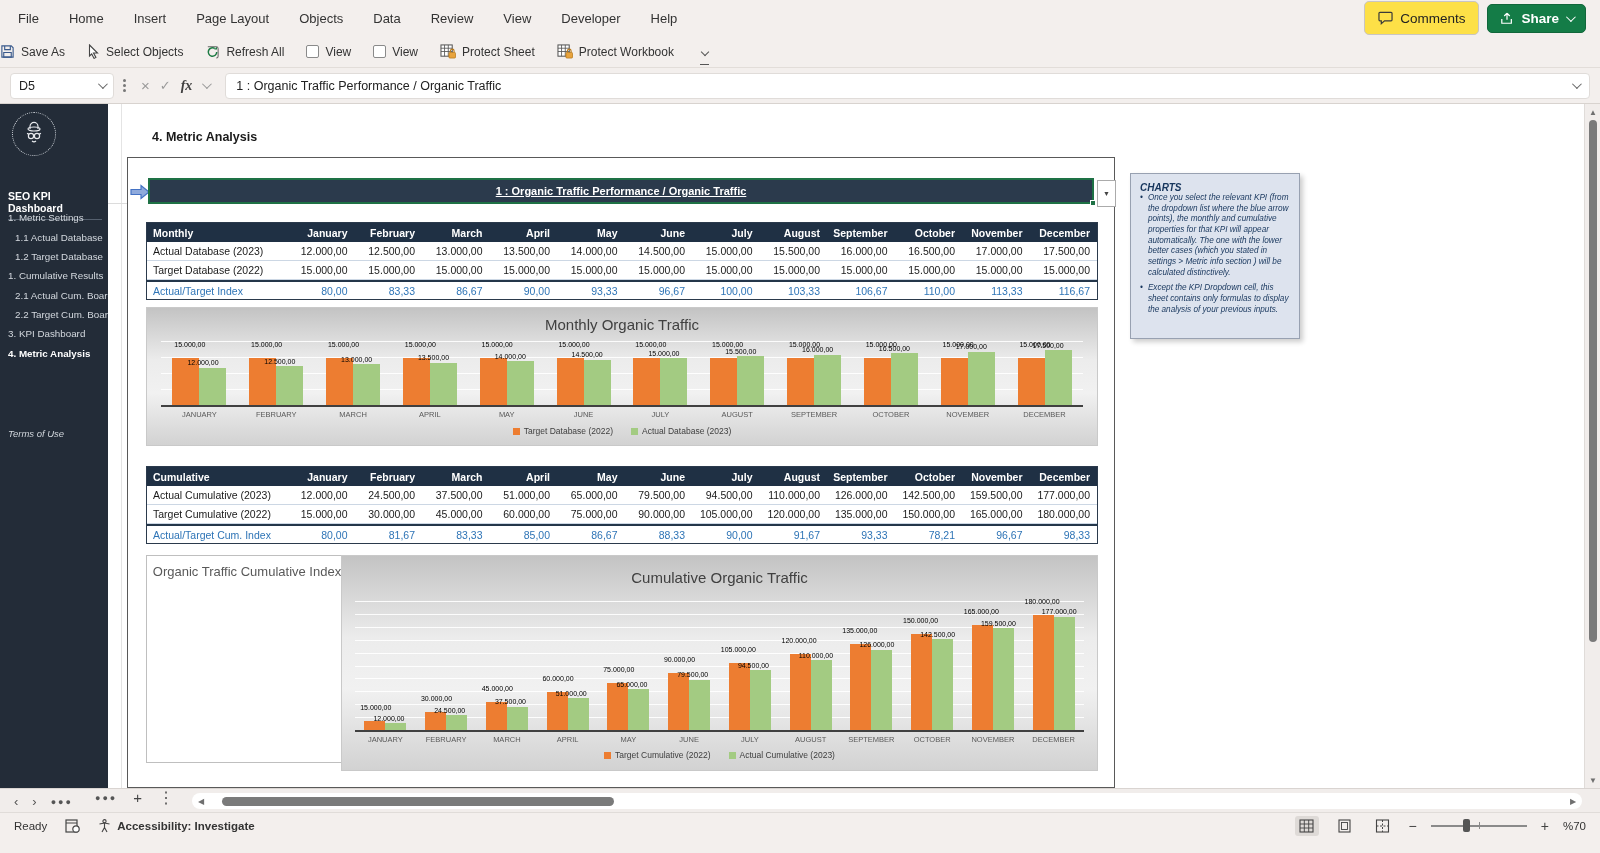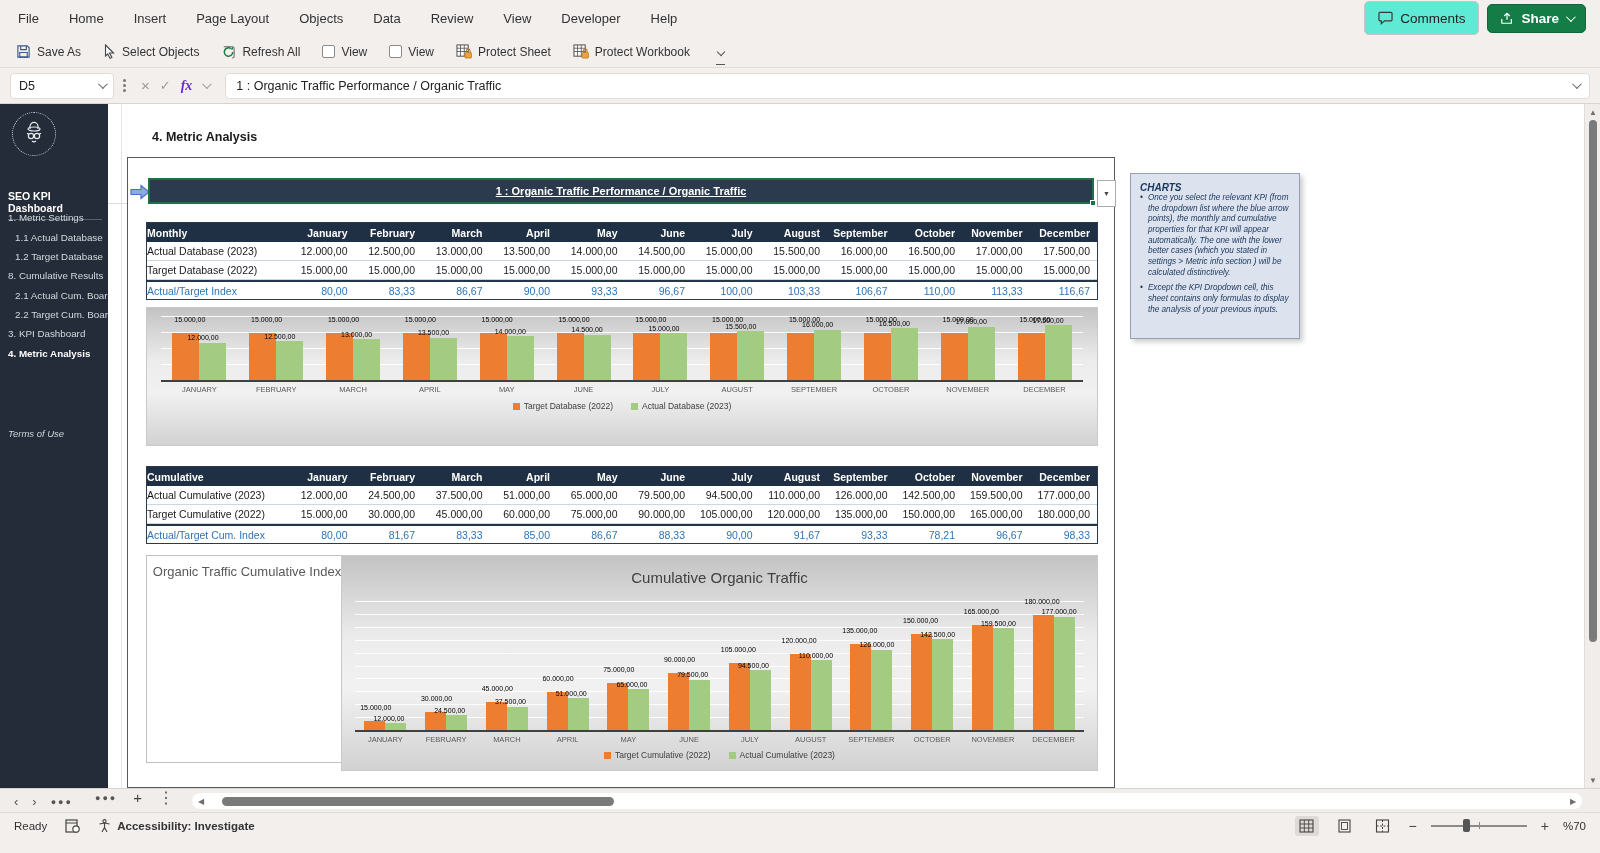--- a/index.html
+++ b/index.html
@@ -4,37 +4,37 @@
 <style>
   * { margin:0; padding:0; box-sizing:border-box; }
   html,body { width:1600px; height:853px; font-family:"Liberation Sans", sans-serif; background:#f3efed; overflow:hidden; }
   .app { position:relative; width:1600px; height:853px; }
 
   
   .menubar { position:absolute; top:0; left:0; width:1600px; height:36px; background:#f3efed; display:flex; align-items:center; }
   .menu-items { display:flex; align-items:center; padding-left:18px; gap:30px; }
   .menu-item { font-size:13px; color:#333; cursor:default; white-space:nowrap; }
   .menu-right { margin-left:auto; display:flex; align-items:center; gap:8px; padding-right:14px; }
-  .comments-btn { display:flex; align-items:center; gap:7px; height:29px; padding:16px 13px; background:#5eead4; border:1px solid #c9c5c2; border-radius:5px; font-size:13.5px; color:#222; }
+  .comments-btn { display:flex; align-items:center; gap:7px; height:29px; padding:16px 13px; background:#fde047; border:1px solid #c9c5c2; border-radius:5px; font-size:13.5px; color:#222; }
   .share-btn { display:flex; align-items:center; gap:7px; height:29px; padding:0 12px; background:#147c47; border:1px solid #11673b; border-radius:5px; font-size:13.5px; color:#fff; font-weight:600; }
   .chev { display:inline-block; width:7px; height:7px; border-right:1.6px solid currentColor; border-bottom:1.6px solid currentColor; transform:rotate(45deg) translateY(-2px); }
 
-  .qat { position:absolute; top:36px; left:0; width:1600px; height:32px; background:#f3efed; border-bottom:1px solid #e2ddd9; display:flex; align-items:center; gap:22px; padding-left:16px; font-size:12px; color:#333; }
+  .qat { position:absolute; top:36px; left:0; width:1600px; height:32px; background:#f3efed; border-bottom:1px solid #e2ddd9; display:flex; align-items:center; gap:22px; font-size:12px; color:#333; }
   .qat-item { display:flex; align-items:center; gap:6px; white-space:nowrap; }
   .qat-check { width:13px; height:13px; border:1px solid #8a8a8a; background:#fff; border-radius:2px; }
   .qat-sep-chev { display:flex; flex-direction:column; align-items:center; color:#555; margin-left:6px; }
   .qat-sep-chev .bar { width:9px; height:1.5px; background:#555; margin-bottom:2px; }
 
   .formula-row { position:absolute; top:68px; left:0; width:1600px; height:36px; background:#f3efed; border-bottom:1px solid #d8d3cf; display:flex; align-items:center; padding:0 10px; gap:6px; }
   .name-box { width:104px; height:26px; background:#fff; border:1px solid #e0dcd9; border-radius:4px; display:flex; align-items:center; font-size:12.5px; color:#222; padding:0 8px; }
   .name-box .chev { margin-left:auto; color:#666; }
   .vdots { color:#777; font-size:13px; letter-spacing:0; line-height:4px; display:flex; flex-direction:column; gap:2px; padding:0 3px; }
   .vdots i { width:3px; height:3px; background:#777; border-radius:50%; display:block; }
   .fx-btns { display:flex; align-items:center; gap:10px; padding:0 6px; color:#9a9a9a; font-size:13px; }
-  .fx { font-style:italic; font-family:"Liberation Serif", serif; color:#6d28d9; font-size:14px; font-weight:bold; }
+  .fx { font-style:italic; font-family:"Liberation Serif", serif; color:#404040; font-size:14px; font-weight:bold; }
   .formula-field { flex:1; height:26px; background:#fff; border:1px solid #e0dcd9; border-radius:4px; display:flex; align-items:center; font-size:12.5px; color:#222; padding:0 10px; margin-left:4px; }
   .formula-field .chev { margin-left:auto; color:#666; }
 
   
   .workspace { position:absolute; top:104px; left:0; width:1600px; height:684px; display:flex; }
   .sidebar { position:relative; width:108px; height:684px; background:#232c38; color:#dfe3e8; flex:0 0 108px; }
   .logo { position:absolute; top:8px; left:12px; width:44px; height:44px; border-radius:50%; border:1.5px dotted #cfd4da; display:flex; align-items:center; justify-content:center; }
   .sb-title { position:absolute; top:86px; left:8px; width:94px; font-size:10.5px; font-weight:bold; color:#fff; padding-bottom:5px; border-bottom:1px solid #55606e; }
   .sb-nav { position:absolute; top:104px; left:0; width:108px; }
   .sb-item { font-size:9.8px; color:#d4d9df; padding:4.2px 4px 4.2px 8px; white-space:nowrap; cursor:pointer; }
@@ -51,21 +51,21 @@
   .blue-arrow { position:absolute; left:22px; top:79px; width:20px; height:18px; }
   .kpi-dd { position:absolute; left:40px; top:74px; width:946px; height:26px; background:#2b3a4c; border:2px solid #1e7145; display:flex; align-items:center; justify-content:center; }
   .kpi-dd span { color:#fff; font-size:11px; font-weight:bold; text-decoration:underline; }
   .kpi-dd .handle { position:absolute; right:-4px; bottom:-4px; width:6px; height:6px; background:#1e7145; border:1px solid #fff; }
   .dd-arrow { position:absolute; left:989px; top:76px; width:19px; height:27px; background:#fff; border:1px solid #ababab; display:flex; align-items:center; justify-content:center; color:#444; font-size:7px; }
 
   
   .xtable { position:absolute; left:38px; width:952px; border:1px solid #2b3a4c; font-size:10.5px; }
   .xt-row { display:grid; grid-template-columns:140px repeat(12, 1fr); height:19px; align-items:center; background:#fff; }
   .xt-row.head { background:#1f3044; color:#fff; font-weight:bold; }
-  .xt-row .c0 { text-align:left; white-space:nowrap; overflow:hidden; }
+  .xt-row .c0 { padding-left:6px; text-align:left; white-space:nowrap; overflow:hidden; }
   .xt-cell { text-align:right; padding-right:7px; white-space:nowrap; }
   .xt-row.data { border-bottom:1px solid #ccd7e4; color:#1a1a1a; }
   .xt-row.idx { border-top:2px solid #24364a; color:#2e74b6; border-bottom:none; }
 
   
   .chart-frame { position:absolute; border:1px solid #c9c9c9; background:linear-gradient(180deg,#c3c3c3 0%,#ececec 38%,#f1f1f1 62%,#d2d2d2 100%); }
   .chart-title { text-align:center; font-size:15px; color:#404040; }
   .plot { position:relative; }
   .plot .baseline { position:absolute; left:0; right:0; bottom:-1px; height:2px; background:#404040; }
   .gridline { position:absolute; left:0; right:0; height:1px; background:rgba(255,255,255,.9); }
@@ -263,21 +263,21 @@
             <circle cx="16" cy="15" r="2.6" fill="none" stroke="#e8eaee" stroke-width="1.2"></circle>
             <path d="M12.6 15h0.8M8 13.2l-2-0.8M18 13.2l2-0.8" stroke="#e8eaee" stroke-width="1.2"></path>
             <path d="M11 20c1.3 1 2.7 1 4 0" fill="none" stroke="#e8eaee" stroke-width="1.2"></path>
           </svg>
       </div>
       <div class="sb-title">SEO KPI Dashboard</div>
       <nav class="sb-nav" id="sb-nav">
           <div class="sb-item">1. Metric Settings</div>
           <div class="sb-item lvl1">1.1 Actual Database</div>
           <div class="sb-item lvl1">1.2 Target Database</div>
-          <div class="sb-item">8. Cumulative Results</div>
+          <div class="sb-item">1. Cumulative Results</div>
           <div class="sb-item lvl1">2.1 Actual Cum. Board</div>
           <div class="sb-item lvl1">2.2 Target Cum. Board</div>
           <div class="sb-item">3. KPI Dashboard</div>
           <div class="sb-item active">4. Metric Analysis</div>
         </nav>
       <div class="sb-foot">Terms of Use</div>
     </aside>
 
     <div class="canvas">
       <div class="grid-v"></div>
@@ -354,20 +354,21 @@
             <div class="xt-cell">100,00</div>
             <div class="xt-cell">103,33</div>
             <div class="xt-cell">106,67</div>
             <div class="xt-cell">110,00</div>
             <div class="xt-cell">113,33</div>
             <div class="xt-cell">116,67</div>
           </div>
         </div>
 
       <div class="chart-frame" id="chart-monthly" style="left:38px; top:203px; width:952px; height:139px;">
+          <div class="chart-title" style="margin-top: 8px;">Monthly Organic Traffic</div>
           <div class="plot" style="margin: 9px 14px 0px; height: 64px;">
             <div class="gridline" style="bottom: 16px;"></div>
             <div class="gridline" style="bottom: 32px;"></div>
             <div class="gridline" style="bottom: 48px;"></div>
             <div class="gridline" style="bottom: 64px;"></div>
             <div class="bargroups">
               <div class="bgroup">
                 <div class="bar" style="width: 27px; height: 48px; background: rgb(237, 125, 49); left: calc(50% - 27px);"></div>
                 <div class="bar" style="width: 27px; height: 38.4px; background: rgb(163, 203, 130); left: 50%;"></div>
                 <div class="dlabel" style="bottom: 58px; right: calc(50% - 6px);">15.000,00</div>

